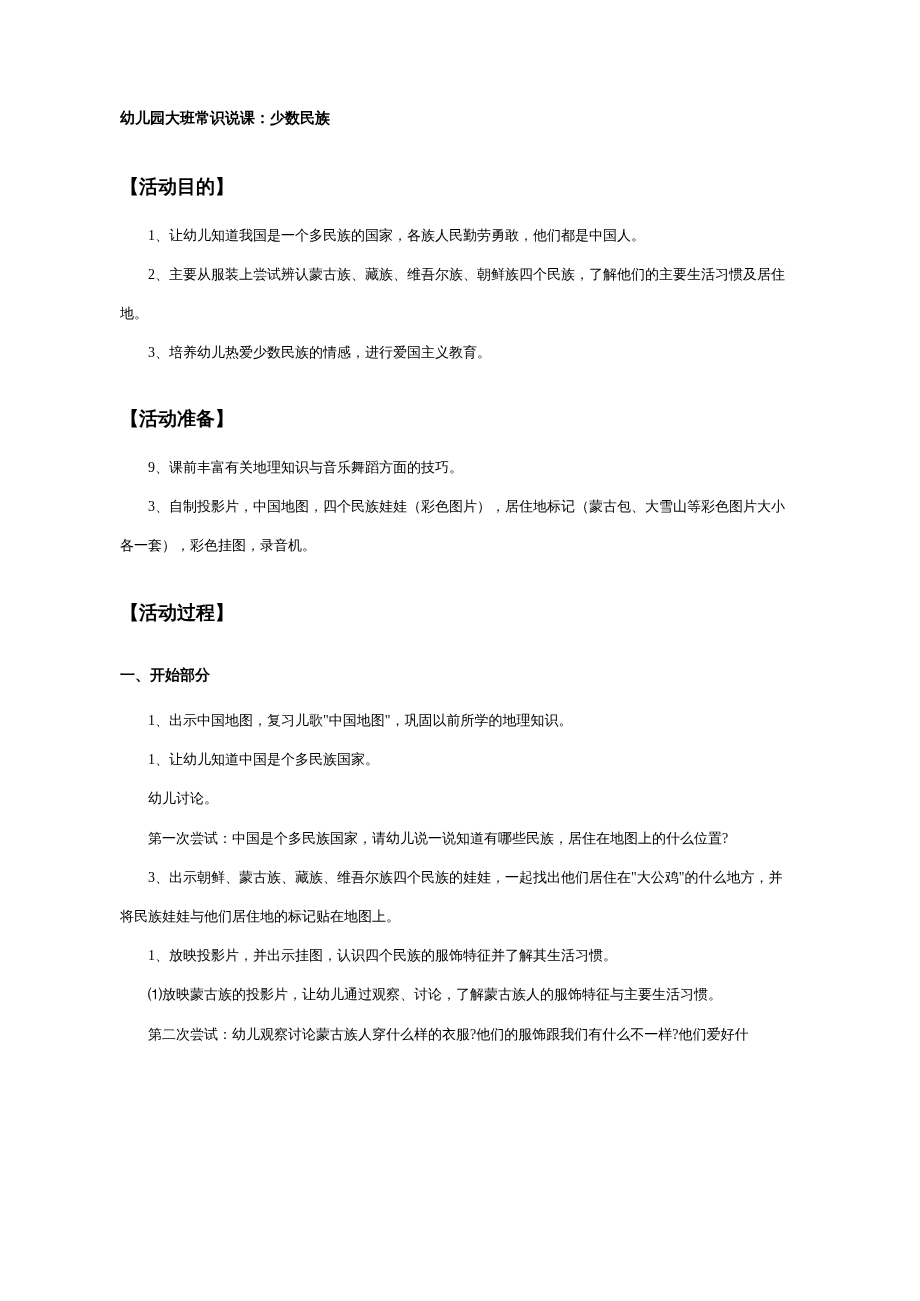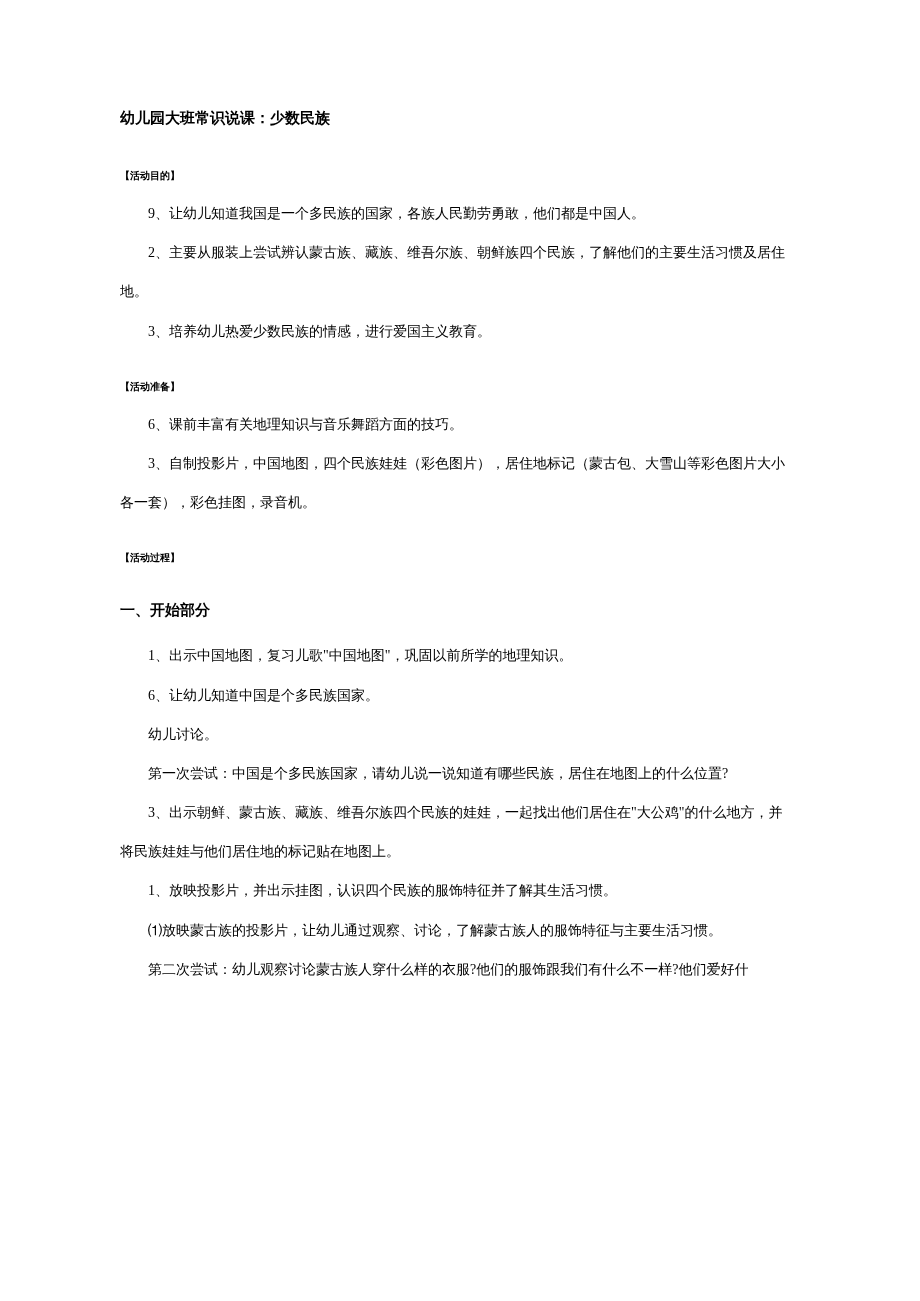--- a/index.html
+++ b/index.html
@@ -19,21 +19,21 @@
   }
   .title {
     font-family: "Microsoft YaHei", "SimHei", sans-serif;
     font-weight: bold;
     font-size: 15px;
     margin-bottom: 28px;
   }
   .section-heading {
     font-family: "Microsoft YaHei", "SimHei", sans-serif;
     font-weight: bold;
-    font-size: 10px;
+    font-size: 19px;
     margin-top: 24px;
     margin-bottom: 6px;
   }
   .sub-heading {
     font-family: Liberation Mono, monospace;
     font-weight: bold;
     font-size: 15px;
     margin-top: 24px;
     margin-bottom: 6px;
   }
@@ -44,33 +44,33 @@
   }
 </style>
 </head>
 <body>
 
 <div class="page">
 
   <div class="title">幼儿园大班常识说课：少数民族</div>
 
   <div class="section-heading">【活动目的】</div>
-  <p class="body-line">9、让幼儿知道我国是一个多民族的国家，各族人民勤劳勇敢，他们都是中国人。</p>
+  <p class="body-line">1、让幼儿知道我国是一个多民族的国家，各族人民勤劳勇敢，他们都是中国人。</p>
   <p class="body-line">2、主要从服装上尝试辨认蒙古族、藏族、维吾尔族、朝鲜族四个民族，了解他们的主要生活习惯及居住地。</p>
   <p class="body-line">3、培养幼儿热爱少数民族的情感，进行爱国主义教育。</p>
 
   <div class="section-heading">【活动准备】</div>
-  <p class="body-line">6、课前丰富有关地理知识与音乐舞蹈方面的技巧。</p>
+  <p class="body-line">9、课前丰富有关地理知识与音乐舞蹈方面的技巧。</p>
   <p class="body-line">3、自制投影片，中国地图，四个民族娃娃（彩色图片），居住地标记（蒙古包、大雪山等彩色图片大小各一套），彩色挂图，录音机。</p>
 
   <div class="section-heading">【活动过程】</div>
 
   <div class="sub-heading">一、开始部分</div>
   <p class="body-line">1、出示中国地图，复习儿歌"中国地图"，巩固以前所学的地理知识。</p>
-  <p class="body-line">6、让幼儿知道中国是个多民族国家。</p>
+  <p class="body-line">1、让幼儿知道中国是个多民族国家。</p>
   <p class="body-line">幼儿讨论。</p>
   <p class="body-line">第一次尝试：中国是个多民族国家，请幼儿说一说知道有哪些民族，居住在地图上的什么位置?</p>
   <p class="body-line">3、出示朝鲜、蒙古族、藏族、维吾尔族四个民族的娃娃，一起找出他们居住在"大公鸡"的什么地方，并将民族娃娃与他们居住地的标记贴在地图上。</p>
 
   <p class="body-line">1、放映投影片，并出示挂图，认识四个民族的服饰特征并了解其生活习惯。</p>
   <p class="body-line">⑴放映蒙古族的投影片，让幼儿通过观察、讨论，了解蒙古族人的服饰特征与主要生活习惯。</p>
   <p class="body-line">第二次尝试：幼儿观察讨论蒙古族人穿什么样的衣服?他们的服饰跟我们有什么不一样?他们爱好什</p>
 
 </div>
 

